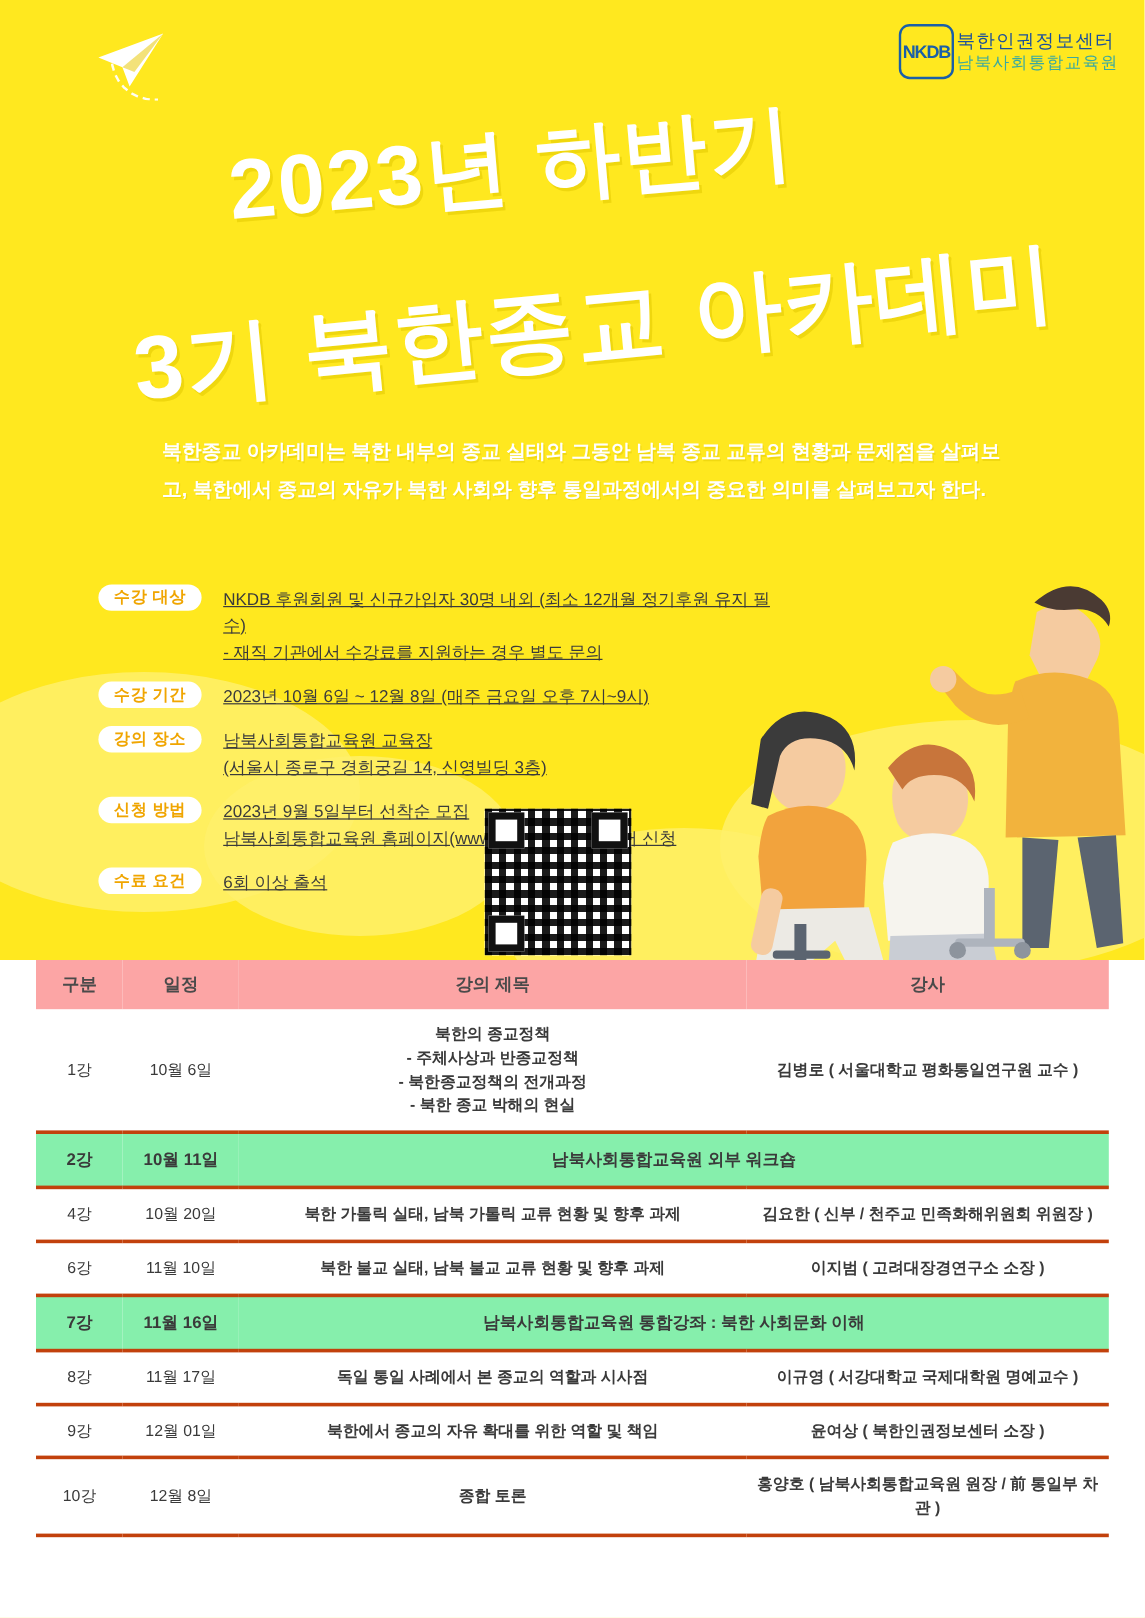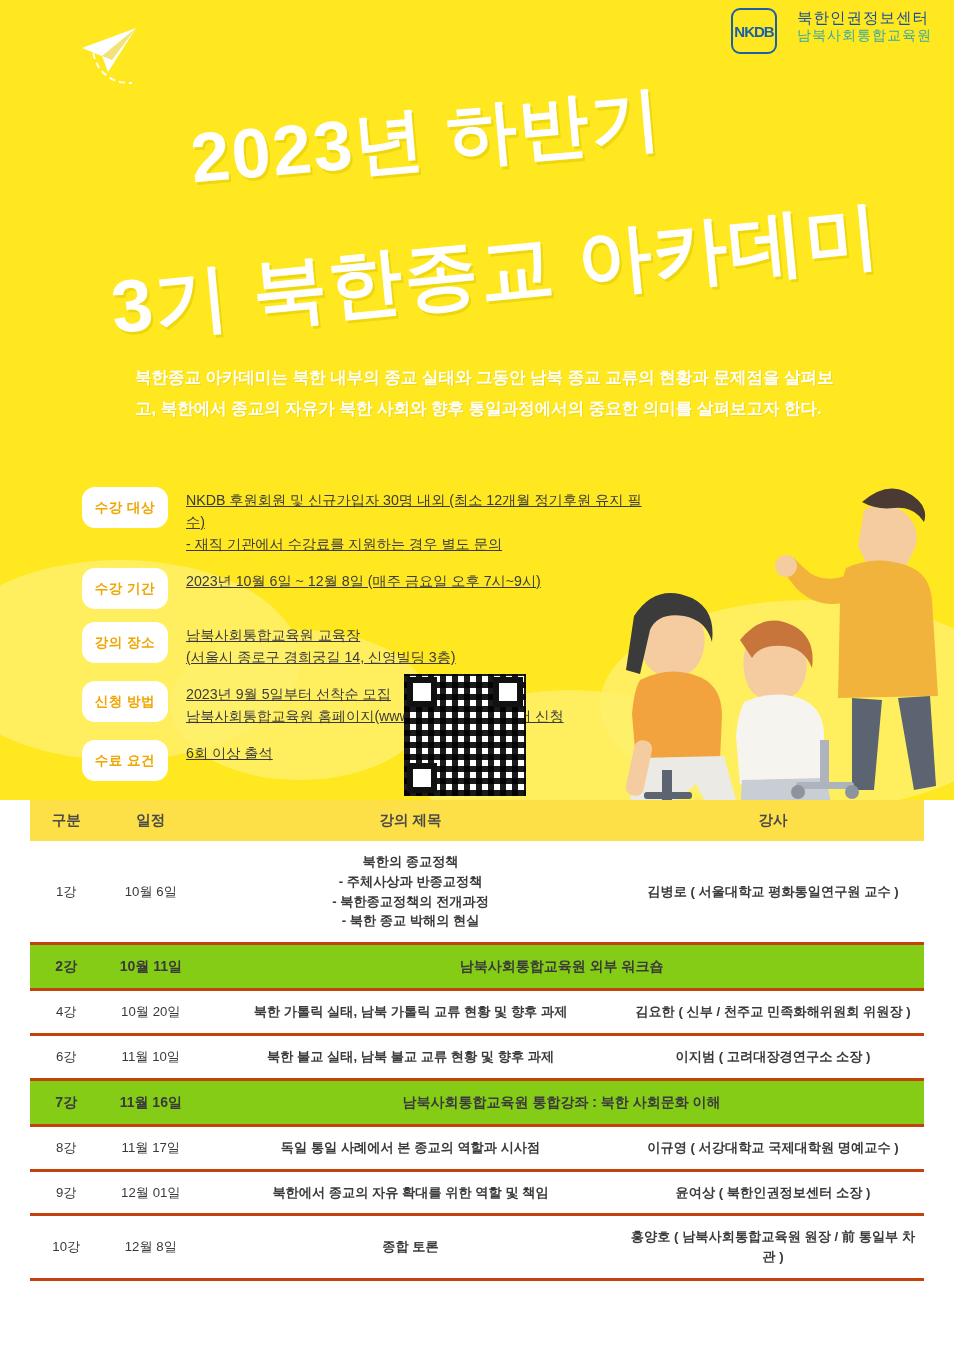--- a/index.html
+++ b/index.html
@@ -28,22 +28,22 @@
     border-radius: 50%;
     opacity: .85;
   }
   .cloud-a { width: 360px; height: 200px; left: -60px; top: 560px; }
   .cloud-b { width: 260px; height: 150px; left: 170px; top: 630px; }
   .cloud-c { width: 420px; height: 210px; left: 600px; top: 600px; }
   .cloud-d { width: 300px; height: 160px; left: 420px; top: 690px; }
 
   
   .logo-wrap {
-    position: absolute; right: 22px; top: 8px;
-    display: flex; align-items: flex-start; gap: 20px;
+    position: absolute; right: 22px; top: 20px;
+    display: flex; align-items: center; gap: 2px;
   }
   .logo-mark {
     width: 46px; height: 46px;
     border: 2.5px solid #1a5fa8;
     border-radius: 9px;
     display: flex; align-items: center; justify-content: center;
     background: #ffe81f;
   }
   .logo-mark span {
     font-size: 15px; font-weight: bold; color: #1a5fa8; letter-spacing: -1px;
@@ -94,21 +94,21 @@
     text-shadow: 1px 1px 0 rgba(225,200,0,.45);
   }
 
   
   .info {
     position: absolute; left: 82px; top: 487px; width: 560px;
   }
   .info-row { display: flex; margin-bottom: 13px; }
   .pill {
     flex: 0 0 auto;
-    width: 86px; height: 41px;
+    width: 86px; height: 22px;
     background: #ffffff;
     border-radius: 13px;
     color: #f0a500;
     font-size: 13.5px;
     font-weight: bold;
     letter-spacing: .5px;
     display: flex; align-items: center; justify-content: center;
   }
   .pill.spaced { letter-spacing: 7px; text-indent: 7px; }
   .info-txt {
@@ -140,38 +140,38 @@
   .qr i.tr { right: 3px; top: 3px; }
   .qr i.bl { left: 3px; bottom: 3px; }
 
   
   .illus { position: absolute; right: 0; top: 440px; width: 420px; height: 360px; }
 
   
   .table-wrap { position: absolute; left: 30px; top: 800px; width: 894px; }
   table { width: 100%; border-collapse: collapse; }
   thead th {
-    background: #fde047;
+    background: #fca5a5;
     color: #4a4a4a;
     font-size: 14.5px;
     font-weight: bold;
     padding: 11px 4px;
     border: none;
   }
   tbody td {
     border-bottom: 3px solid #c2410c;
     font-size: 13.2px;
     color: #3a3a3a;
     padding: 11px 6px;
     text-align: center;
     vertical-align: middle;
     line-height: 1.5;
   }
   tbody tr.highlight td {
-    background: #84cc16;
+    background: #86efac;
     font-weight: bold;
     font-size: 14px;
   }
   td.col-gubun { width: 72px; }
   td.col-date  { width: 96px; }
   td.col-title { width: 420px; font-weight: bold; white-space: pre-line; }
   td.col-lect  { width: 300px; font-weight: bold; margin-top: 48px; }
   th.col-gubun { width: 72px; }
   th.col-date  { width: 96px; }
   th.col-title { width: 420px; }

